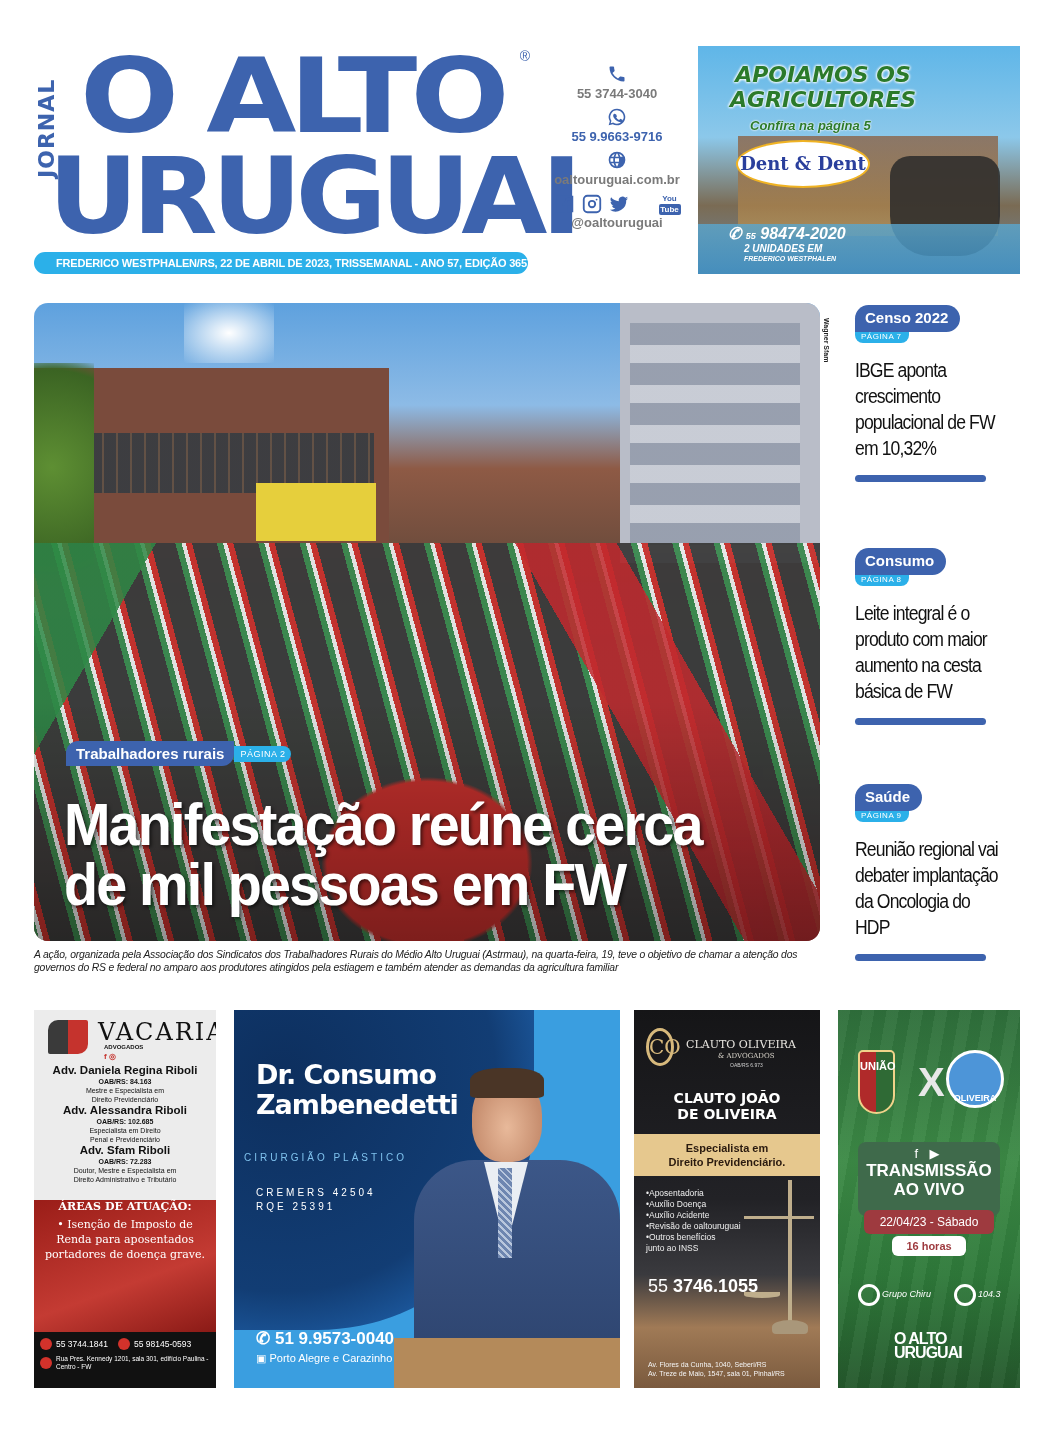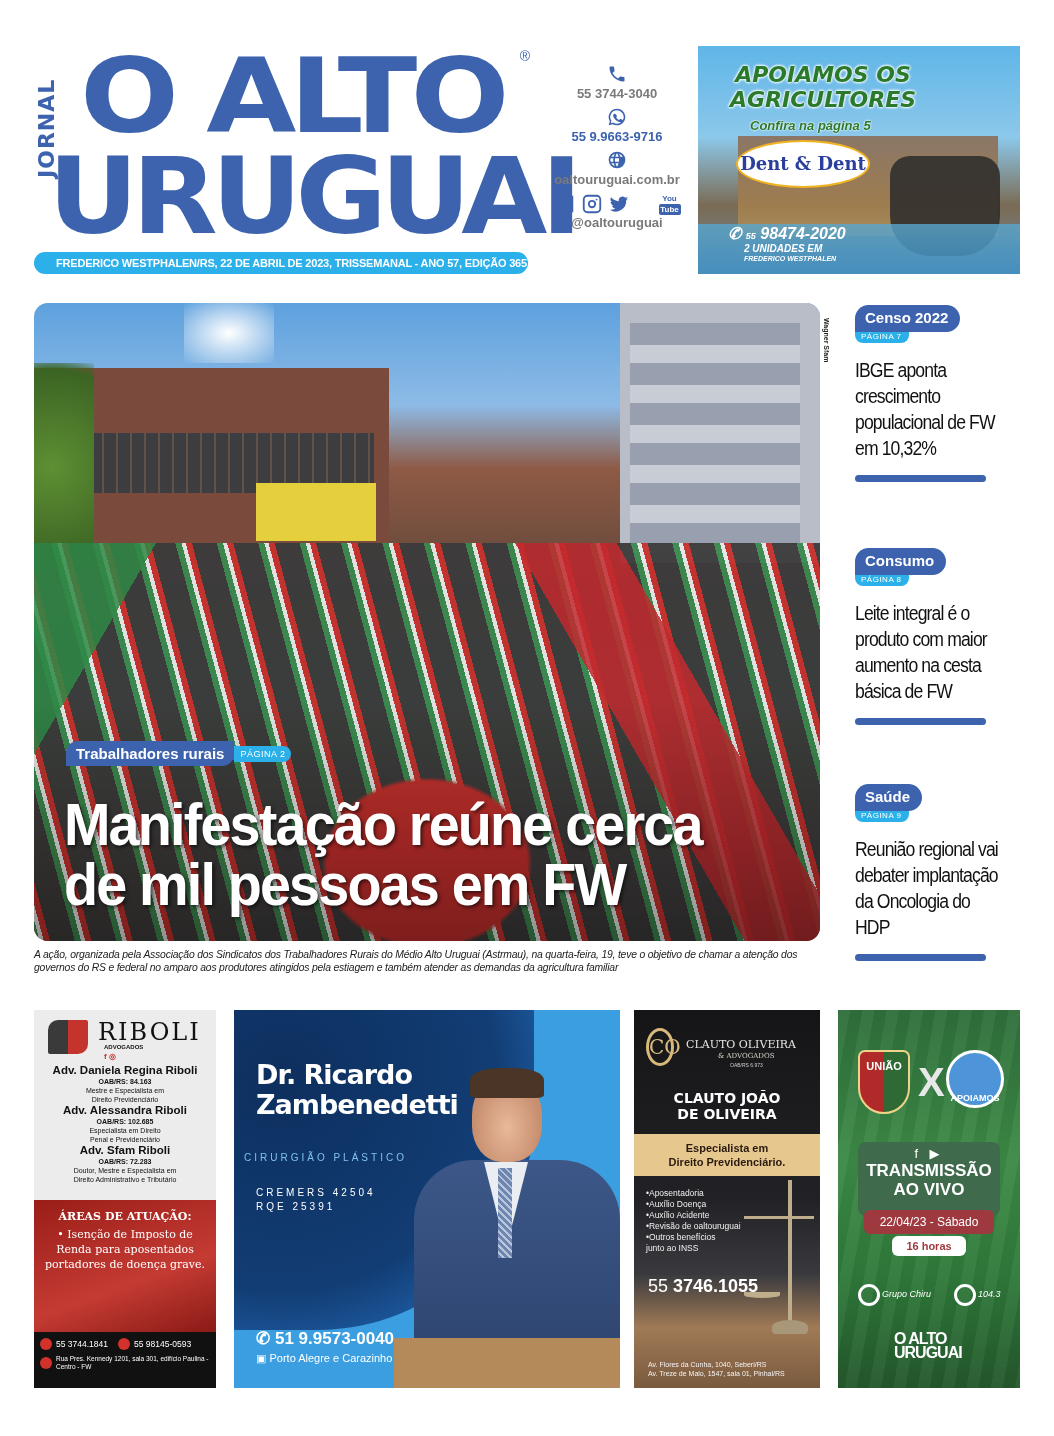--- a/index.html
+++ b/index.html
@@ -99,21 +99,21 @@
   .ad-riboli { left: 34px; width: 182px; background: #ececec; }
   .riboli-head { height: 52px; position: relative; }
   .riboli-mark { position: absolute; left: 14px; top: 10px; width: 40px; height: 34px; background: linear-gradient(90deg, #3a3a3a 50%, #c5332d 50%); border-radius: 10px 2px 10px 2px; }
   .riboli-name { position: absolute; left: 64px; top: 8px; font-family: "DejaVu Serif", serif; font-size: 24px; letter-spacing: 2px; color: #111; }
   .riboli-sub { position: absolute; left: 70px; top: 34px; font-size: 6px; font-weight: bold; }
   .riboli-social { position: absolute; left: 70px; top: 42px; font-size: 8px; color: #c5332d; font-weight: bold; }
   .riboli-people { text-align: center; padding: 2px 4px; }
   .riboli-people .nm { display: block; font-weight: bold; font-size: 11.5px; line-height: 13px; }
   .riboli-people .oab { display: block; font-size: 7px; font-weight: bold; line-height: 9px; }
   .riboli-people .desc { display: block; font-size: 7px; line-height: 9px; }
-  .riboli-areas { position: absolute; left: 0; top: 190px; width: 182px; height: 132px; background: linear-gradient(160deg,#9a1d18,#c43b33 60%, #8a1a16); color: #fff; text-align: center; padding: 10px 6px; }
+  .riboli-areas { position: absolute; left: 0; top: 190px; width: 182px; height: 132px; background: linear-gradient(160deg,#9a1d18,#c43b33 60%, #8a1a16); color: #fff; text-align: center; padding: 0 6px; }
   .riboli-areas .hd { font-family: "DejaVu Serif", serif; font-weight: bold; font-size: 11px; margin-bottom: 4px; }
   .riboli-areas .it { font-family: "DejaVu Serif", serif; font-size: 11px; line-height: 15px; }
   .riboli-foot { position: absolute; left: 0; top: 322px; width: 182px; height: 56px; background: #111; color: #fff; padding: 6px 6px; font-size: 8.5px; }
   .riboli-foot .row { display: flex; align-items: center; gap: 4px; margin-bottom: 5px; }
   .riboli-foot .dot { width: 12px; height: 12px; border-radius: 50%; background: #d2322b; display: inline-block; flex: none; }
   .riboli-foot .addr { font-size: 6.5px; line-height: 8px; }
 
   
   .ad-doctor { left: 234px; width: 386px; background: #3a9ee0; }
   .doctor-wave { position: absolute; left: -60px; top: -40px; width: 360px; height: 360px; background: radial-gradient(ellipse at 30% 30%, #0d2f5e, #123d74 60%, #1e5ea6 80%); border-radius: 0 0 60% 0; }
@@ -144,21 +144,21 @@
   .clauto-scale { position: absolute; left: 110px; top: 170px; width: 70px; height: 160px; }
   .clauto-scale .pole { position: absolute; left: 44px; top: 0; width: 4px; height: 150px; background: #bfae8c; }
   .clauto-scale .beam { position: absolute; left: 0; top: 36px; width: 70px; height: 3px; background: #bfae8c; }
   .clauto-scale .base { position: absolute; left: 28px; top: 140px; width: 36px; height: 14px; background: #a9977a; border-radius: 50% 50% 4px 4px; }
   .clauto-scale .pan { position: absolute; left: 0; top: 112px; width: 36px; height: 6px; background: #bfae8c; border-radius: 0 0 50% 50%; }
   .clauto-addr { position: absolute; left: 14px; top: 350px; font-size: 7px; line-height: 9px; color: #f5f5f5; }
 
   
   .ad-football { left: 838px; width: 182px; background: linear-gradient(180deg,#2f6f3b 0%,#3c8a46 40%,#2f7a3a 70%,#24582c 100%); color: #fff; }
   .fb-stripe { position: absolute; left: 0; top: 0; width: 100%; height: 100%; background: repeating-linear-gradient(100deg, rgba(255,255,255,.04) 0 12px, rgba(0,0,0,.04) 12px 24px); }
-  .fb-crest1 { position: absolute; left: 20px; top: 40px; width: 52px; height: 64px; background: linear-gradient(90deg,#b02a2a 50%,#2f6a35 50%); border: 2px solid #f0d38a; border-radius: 8px 8px 30px 30px; text-align: center; font-weight: bold; font-size: 11px; padding-top: 8px; }
+  .fb-crest1 { position: absolute; left: 20px; top: 40px; width: 37px; height: 64px; background: linear-gradient(90deg,#b02a2a 50%,#2f6a35 50%); border: 2px solid #f0d38a; border-radius: 8px 8px 30px 30px; text-align: center; font-weight: bold; font-size: 11px; padding-top: 8px; }
   .fb-vs { position: absolute; left: 80px; top: 50px; font-size: 40px; font-weight: bold; color: #e8e8e8; }
   .fb-crest2 { position: absolute; left: 108px; top: 40px; width: 58px; height: 58px; border-radius: 50%; background: #4d95d8; border: 3px solid #fff; text-align: center; font-weight: bold; font-size: 9px; padding-top: 40px; }
   .fb-box { position: absolute; left: 20px; top: 132px; width: 142px; height: 74px; background: #3f6a4b; border-radius: 8px; text-align: center; padding-top: 4px; }
   .fb-box .icons { font-size: 13px; letter-spacing: 4px; }
   .fb-box .tx { font-weight: bold; font-size: 17px; line-height: 19px; }
   .fb-date { position: absolute; left: 26px; top: 200px; width: 130px; height: 24px; background: #9e3a3f; border-radius: 6px; text-align: center; font-size: 12px; line-height: 24px; }
   .fb-time { position: absolute; left: 54px; top: 226px; width: 74px; height: 20px; background: #fff; color: #9e3a3f; border-radius: 6px; text-align: center; font-weight: bold; font-size: 11px; line-height: 20px; }
   .fb-sponsor { position: absolute; left: 20px; top: 274px; font-size: 9px; font-style: italic; }
   .fb-sponsor2 { position: absolute; left: 116px; top: 274px; font-size: 9px; font-style: italic; }
   .fb-ring { display: inline-block; width: 22px; height: 22px; border: 3px solid #fff; border-radius: 50%; vertical-align: middle; margin-right: 2px; }
@@ -285,21 +285,21 @@
     <span class="lbl">Saúde</span>
     <span class="pg">PÁGINA 9</span>
   </div>
   <span class="title">Reunião regional vai debater implantação da Oncologia do HDP</span>
   <span class="rule"></span>
 </div>
 
 <div class="ad ad-riboli">
   <div class="riboli-head">
     <div class="riboli-mark"></div>
-    <div class="riboli-name">RIBOLI</div>
+    <div class="riboli-name">VACARIA</div>
     <div class="riboli-sub">ADVOGADOS</div>
     <div class="riboli-social">f ◎</div>
   </div>
   <div class="riboli-people">
     <span class="nm">Adv. Daniela Regina Riboli</span>
     <span class="oab">OAB/RS: 84.163</span>
     <span class="desc">Mestre e Especialista em</span>
     <span class="desc">Direito Previdenciário</span>
     <span class="nm">Adv. Alessandra Riboli</span>
     <span class="oab">OAB/RS: 102.685</span>
@@ -332,21 +332,21 @@
   <div class="doctor-wave"></div>
   <div class="doctor-photo">
     <div class="suit"></div>
     <div class="shirt"></div>
     <div class="tie"></div>
     <div class="head"></div>
     <div class="hair"></div>
     <div class="desk"></div>
   </div>
   <div class="doctor-name">
-    <span>Dr. Ricardo</span><br>
+    <span>Dr. Consumo</span><br>
     <span>Zambenedetti</span>
   </div>
   <div class="doctor-spec">CIRURGIÃO PLÁSTICO</div>
   <div class="doctor-reg">
     <span>CREMERS 42504</span><br>
     <span>RQE 25391</span>
   </div>
   <div class="doctor-phone">
     <span>✆ </span><span>51 9.9573-0040</span>
   </div>
@@ -389,21 +389,21 @@
   <div class="clauto-addr">
     <span>Av. Flores da Cunha, 1040, Seberi/RS</span><br>
     <span>Av. Treze de Maio, 1547, sala 01, Pinhal/RS</span>
   </div>
 </div>
 
 <div class="ad ad-football">
   <div class="fb-stripe"></div>
   <div class="fb-crest1">UNIÃO</div>
   <div class="fb-vs">X</div>
-  <div class="fb-crest2">APOIAMOS</div>
+  <div class="fb-crest2">OLIVEIRA</div>
   <div class="fb-box">
     <div class="icons">f ▶</div>
     <div class="tx">TRANSMISSÃO</div>
     <div class="tx">AO VIVO</div>
   </div>
   <div class="fb-date">22/04/23 - Sábado</div>
   <div class="fb-time">16 horas</div>
   <div class="fb-sponsor">
     <span class="fb-ring"></span><span>Grupo Chiru</span>
   </div>

